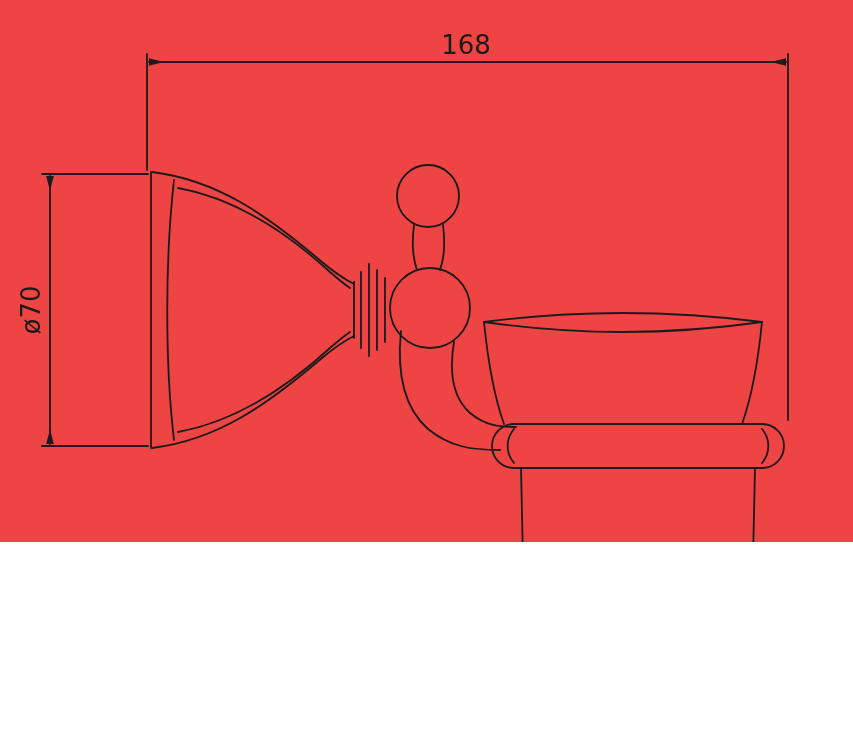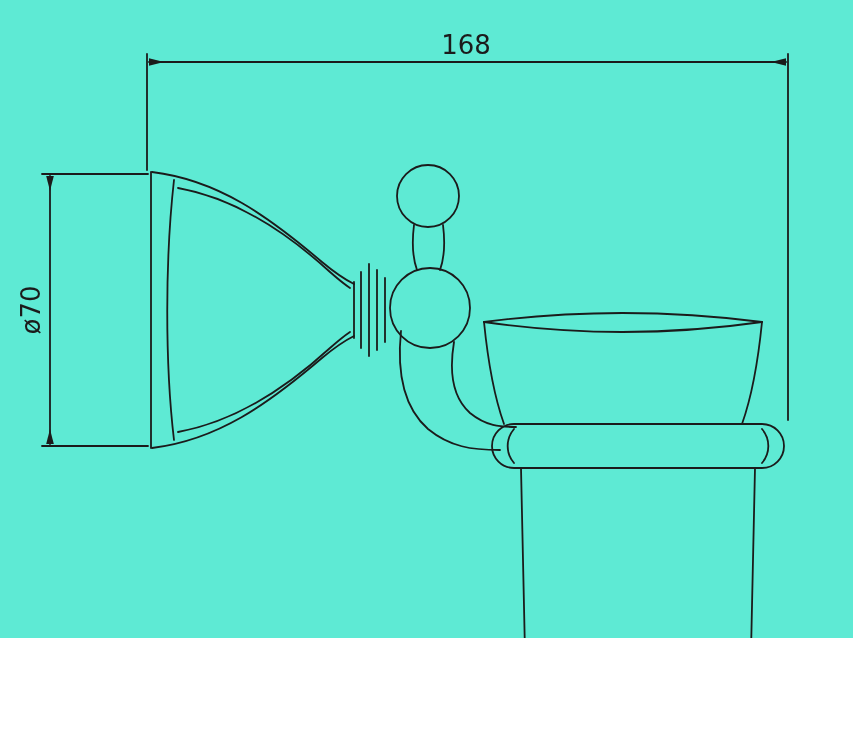--- a/index.html
+++ b/index.html
@@ -4,22 +4,22 @@
 <style>
   html, body {
     margin: 0;
     padding: 0;
     background: #ffffff;
     font-family: "DejaVu Sans", "Liberation Sans", sans-serif;
   }
   .canvas {
     position: relative;
     width: 853px;
-    height: 638px;
-    background: #5eead4;
+    height: 542px;
+    background: #ef4444;
     overflow: hidden;
   }
   svg {
     display: block;
   }
   .dim-text {
     font-family: "DejaVu Sans", "Liberation Sans", sans-serif;
     font-size: 26px;
     fill: #1b1b1b;
   }

